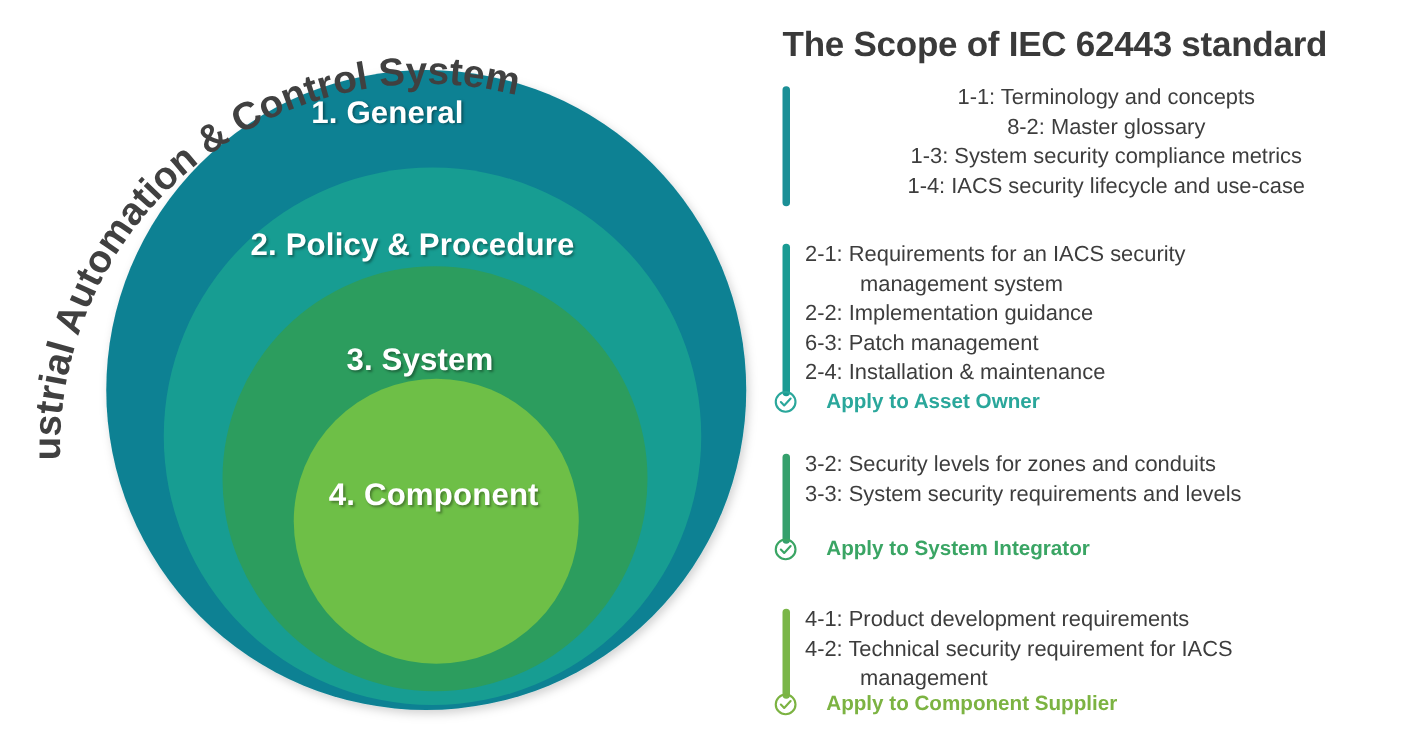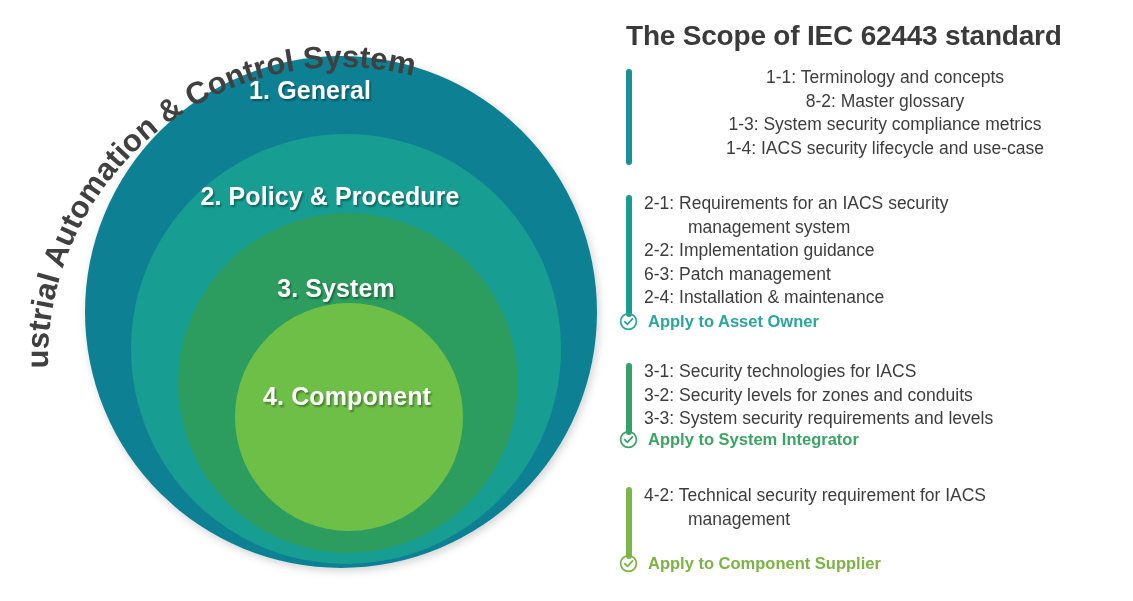--- a/index.html
+++ b/index.html
@@ -43,21 +43,21 @@
   .group .bar{
     position:absolute;left:0;top:3px;width:6px;border-radius:3px;
   }
   .items{margin:0;padding:0;list-style:none;margin-left:18px;}
   .items li{
     font-size:17.5px;color:#3d3d3d;line-height:23.5px;
     padding-left:0;white-space:nowrap;
   }
   .items li.cont{padding-left:44px;}
   .badge{
-    position:absolute;left:-7px;display:flex;align-items:center;gap:10px;
+    position:absolute;left:-7px;display:flex;align-items:center;gap:23px;
     font-size:16.5px;font-weight:bold;white-space:nowrap;
   }
   .badge svg{display:block;}
 
   #group1{top:66px;text-align:center;}
   #group1 .bar{height:96px;background:#1b8f96;}
   #group2{top:192px;}
   #group2 .bar{height:122px;background:#1a9b93;}
   #group2 .badge{top:120px;color:#2aa79b;}
   #group3{top:360px;}
@@ -145,36 +145,36 @@
           <circle cx="10" cy="10" r="8.3" fill="none" stroke="currentColor" stroke-width="1.8"></circle>
           <path d="M6 10.2 L8.8 13 L14.2 7.2" fill="none" stroke="currentColor" stroke-width="1.8" stroke-linecap="round" stroke-linejoin="round"></path>
         </svg>
         <span>Apply to Asset Owner</span>
       </div>
     </div>
 
     <div class="group" id="group3">
       <div class="bar"></div>
       <ul class="items">
-        <li>3-1: Security technologies for IACS</li>
         <li>3-2: Security levels for zones and conduits</li>
         <li>3-3: System security requirements and levels</li>
       </ul>
       <div class="badge">
         <svg width="19" height="19" viewBox="0 0 20 20">
           <circle cx="10" cy="10" r="8.3" fill="none" stroke="currentColor" stroke-width="1.8"></circle>
           <path d="M6 10.2 L8.8 13 L14.2 7.2" fill="none" stroke="currentColor" stroke-width="1.8" stroke-linecap="round" stroke-linejoin="round"></path>
         </svg>
         <span>Apply to System Integrator</span>
       </div>
     </div>
 
     <div class="group" id="group4">
       <div class="bar"></div>
       <ul class="items">
+        <li>4-1: Product development requirements</li>
         <li>4-2: Technical security requirement for IACS</li>
         <li class="cont">management</li>
       </ul>
       <div class="badge">
         <svg width="19" height="19" viewBox="0 0 20 20">
           <circle cx="10" cy="10" r="8.3" fill="none" stroke="currentColor" stroke-width="1.8"></circle>
           <path d="M6 10.2 L8.8 13 L14.2 7.2" fill="none" stroke="currentColor" stroke-width="1.8" stroke-linecap="round" stroke-linejoin="round"></path>
         </svg>
         <span>Apply to Component Supplier</span>
       </div>

